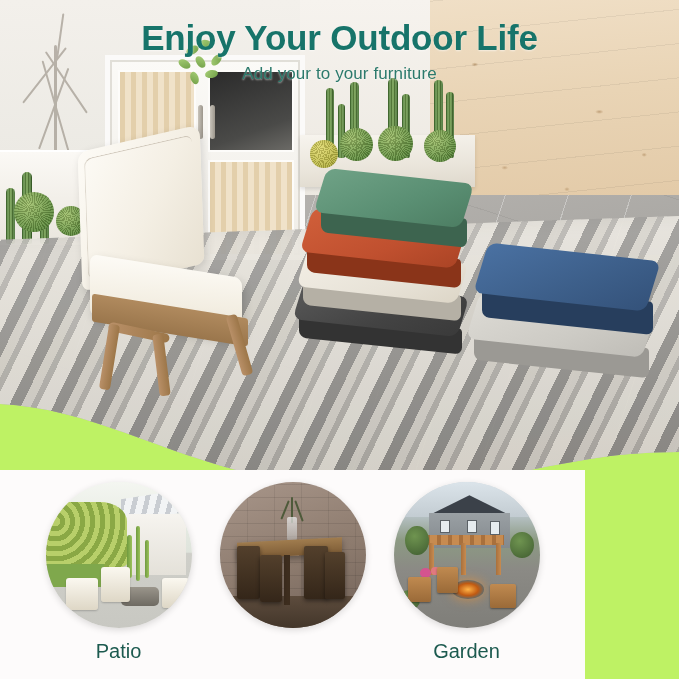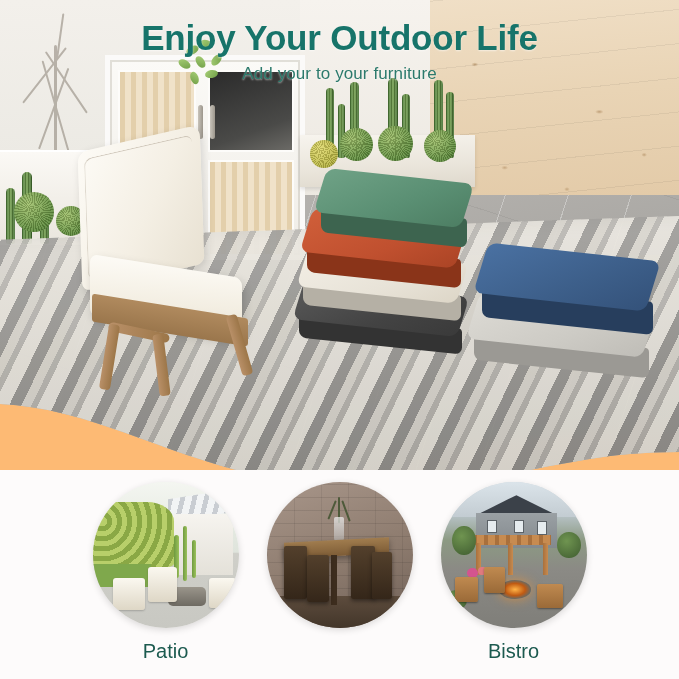--- a/index.html
+++ b/index.html
@@ -3,21 +3,21 @@
 <meta charset="utf-8">
 <title>Enjoy Your Outdoor Life</title>
 <style>
   * { margin:0; padding:0; box-sizing:border-box; }
   html, body {
     width:679px; height:679px;
     font-family:"Liberation Sans", sans-serif;
     background:#fdfbfb;
     overflow:hidden;
   }
-  #page { position:relative; width:679px; height:679px; background:#fdba74;text-decoration:underline; }
+  #page { position:relative; width:679px; height:679px; background:#bef264;text-decoration:underline; }
 
   
   #hero {
     position:absolute; left:0; top:0; width:679px; height:490px;
     overflow:hidden;
   }
   #hero-clip {
     position:absolute; inset:0;
     clip-path: path("M0,0 L679,0 L679,452 C560,452 520,486 360,486 C200,486 120,410 0,404 Z");
   }
@@ -202,21 +202,21 @@
     text-shadow:0 1px 2px rgba(255,255,255,.55);
   }
   .headline p {
     margin-top:7px; font-size:17px; font-weight:400;
     color:#2c7a6c; letter-spacing:.1px;
     text-shadow:0 1px 2px rgba(255,255,255,.6);
   }
 
   
   #categories {
-    position:absolute; left:0; top:470px; width:679px; height:209px;
+    position:absolute; left:0; top:470px; width:585px; height:209px;
     background:#fdfbfb;
     display:flex; justify-content:center; align-items:flex-start;
     gap:28px; padding-top:12px;
   }
   .cat { width:146px; text-align:center; }
   .cat-circle {
     width:146px; height:146px; border-radius:50%;
     overflow:hidden; position:relative;
     box-shadow:0 2px 7px rgba(0,0,0,.14);
   }
@@ -476,17 +476,17 @@
           <div class="bush" style="left:80%;top:34%;width:16%;height:18%;"></div>
           <div class="bush" style="left:4%;bottom:12%;width:14%;height:14%;"></div>
           <div class="flower" style="left:18%;bottom:34%;width:8%;height:7%;background:#d4548f;"></div>
           <div class="flower" style="left:26%;bottom:36%;width:6%;height:6%;background:#e0797f;"></div>
           <div class="firepit"></div>
           <div class="adk" style="left:10%;bottom:18%;width:16%;height:17%;"></div>
           <div class="adk" style="left:30%;bottom:24%;width:14%;height:18%;"></div>
           <div class="adk" style="left:66%;bottom:14%;width:18%;height:16%;"></div>
         </div>
       </div>
-      <div class="cat-label">Bistro</div>
+      <div class="cat-label">Garden</div>
     </div>
 
   </div>
 </div>
 
 </body></html>

